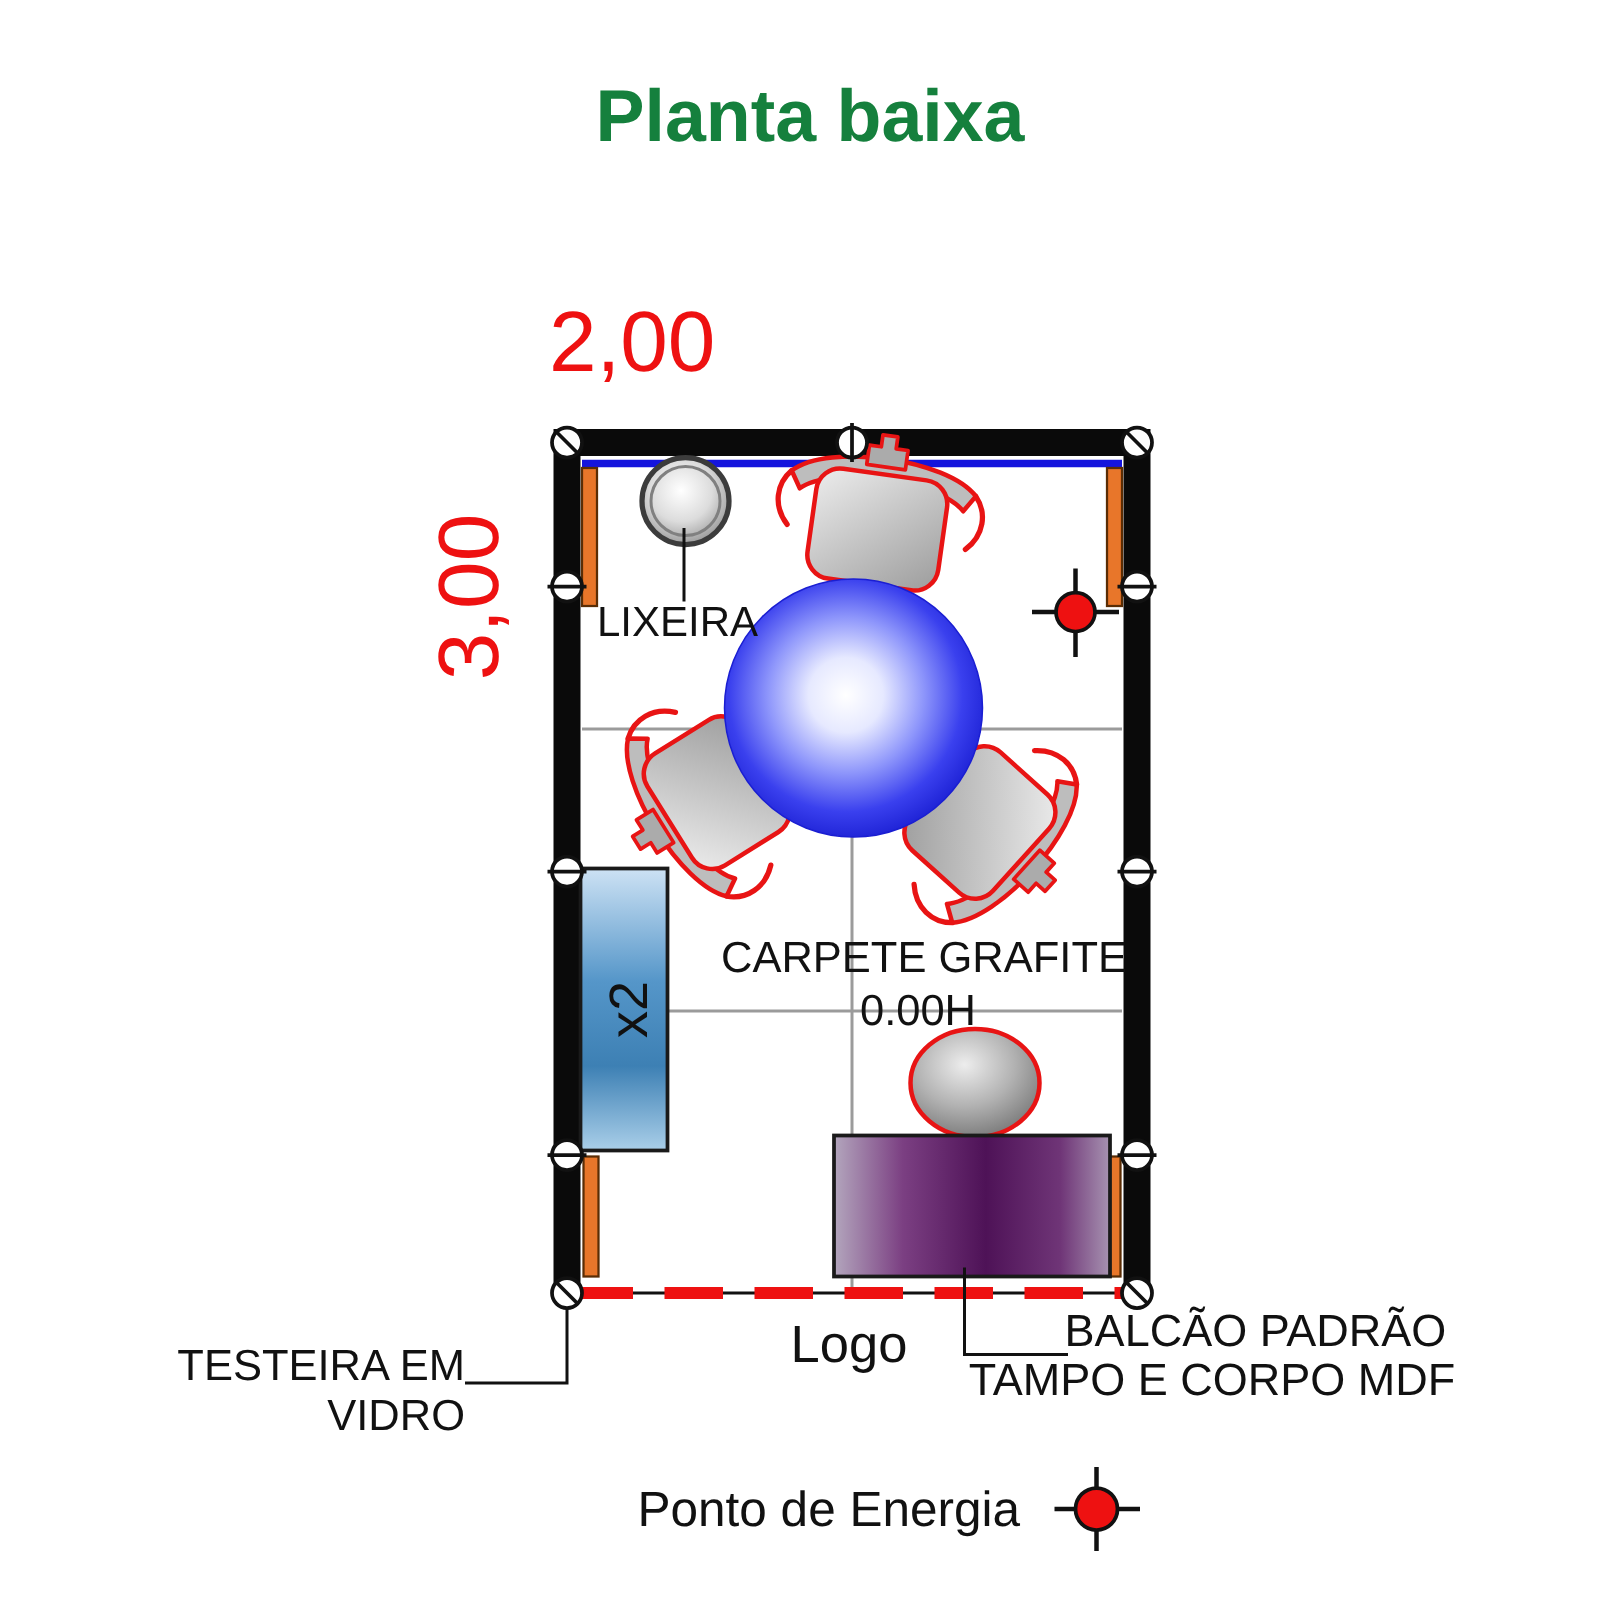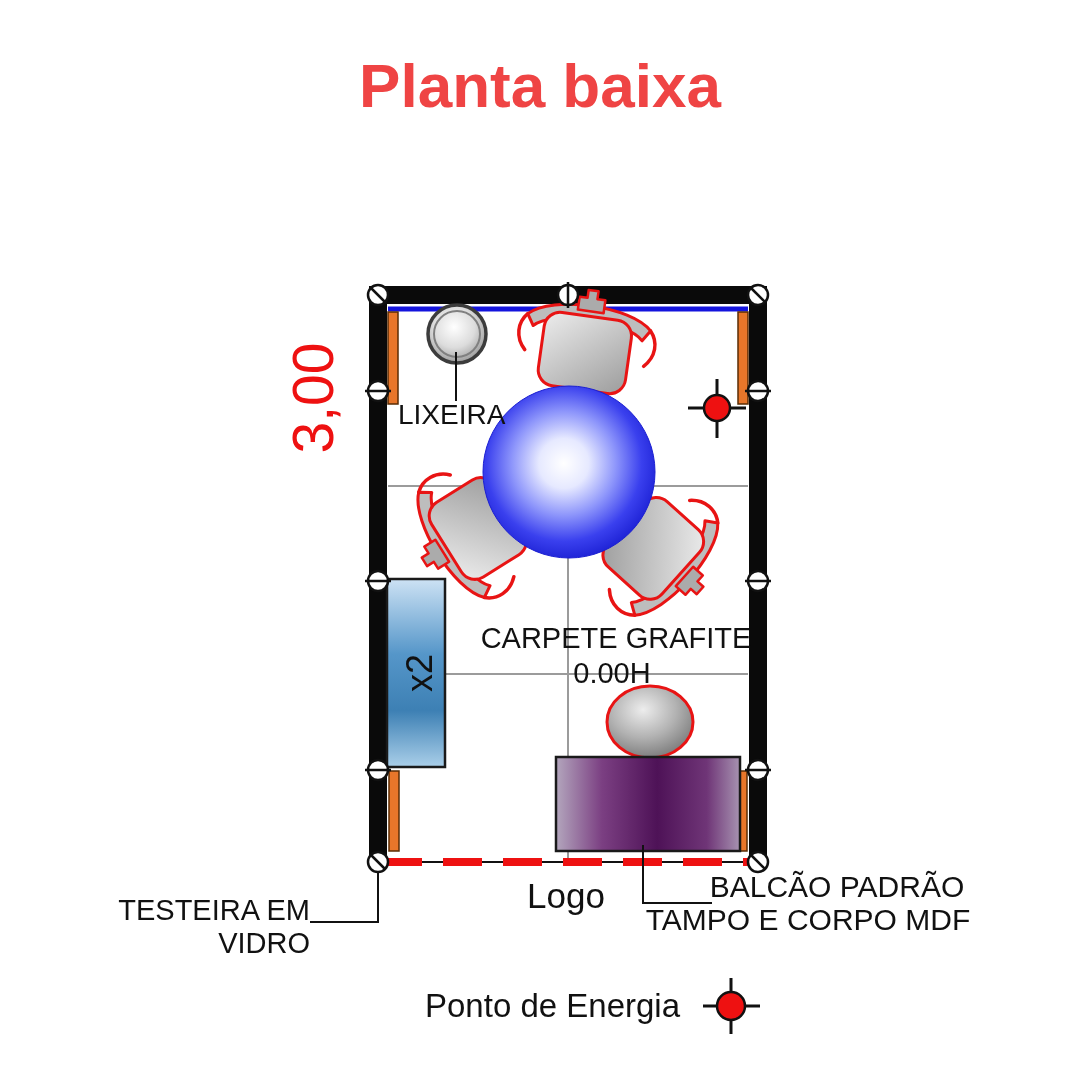--- a/index.html
+++ b/index.html
@@ -2,37 +2,38 @@
 <html><head>
 <meta charset="utf-8">
 <style>
   html,body{margin:0;padding:0;background:#ffffff;}
   #stage{
     position:relative;width:1080px;height:1080px;background:#ffffff;overflow:hidden;
     font-family:"Liberation Sans", sans-serif;
   }
   #plan-title{
     position:absolute;left:0;top:50px;width:1080px;margin:0;
-    text-align:center;font-size:62px;font-weight:bold;color:#ef4444;letter-spacing:0px;
+    text-align:center;font-size:49px;font-weight:bold;color:#15803d;letter-spacing:0px;
   }
   .dim{
     position:absolute;color:#ee1111;font-size:57px;font-weight:400;line-height:60px;
   }
   #dim-width{left:366px;top:198px;width:160px;text-align:left;}
   #dim-height{left:233px;top:368px;width:160px;height:60px;text-align:center;
     transform:rotate(-90deg);}
   svg{position:absolute;left:0;top:0;}
   text{font-family:"Liberation Sans", sans-serif;fill:#111;}
 </style>
 </head>
 <body>
 
 <div id="stage">
 
   <h1 id="plan-title">Planta baixa</h1>
+  <div class="dim" id="dim-width">2,00</div>
   <div class="dim" id="dim-height">3,00</div>
 
   <svg width="1080" height="1080" viewBox="0 0 1080 1080">
     <defs>
       <radialGradient id="tableGrad" cx="47%" cy="45%" r="58%">
         <stop offset="0%" stop-color="#ffffff"></stop>
         <stop offset="25%" stop-color="#e6e9ff"></stop>
         <stop offset="52%" stop-color="#8e96fb"></stop>
         <stop offset="78%" stop-color="#3a40ee"></stop>
         <stop offset="100%" stop-color="#1a1ed2"></stop>

